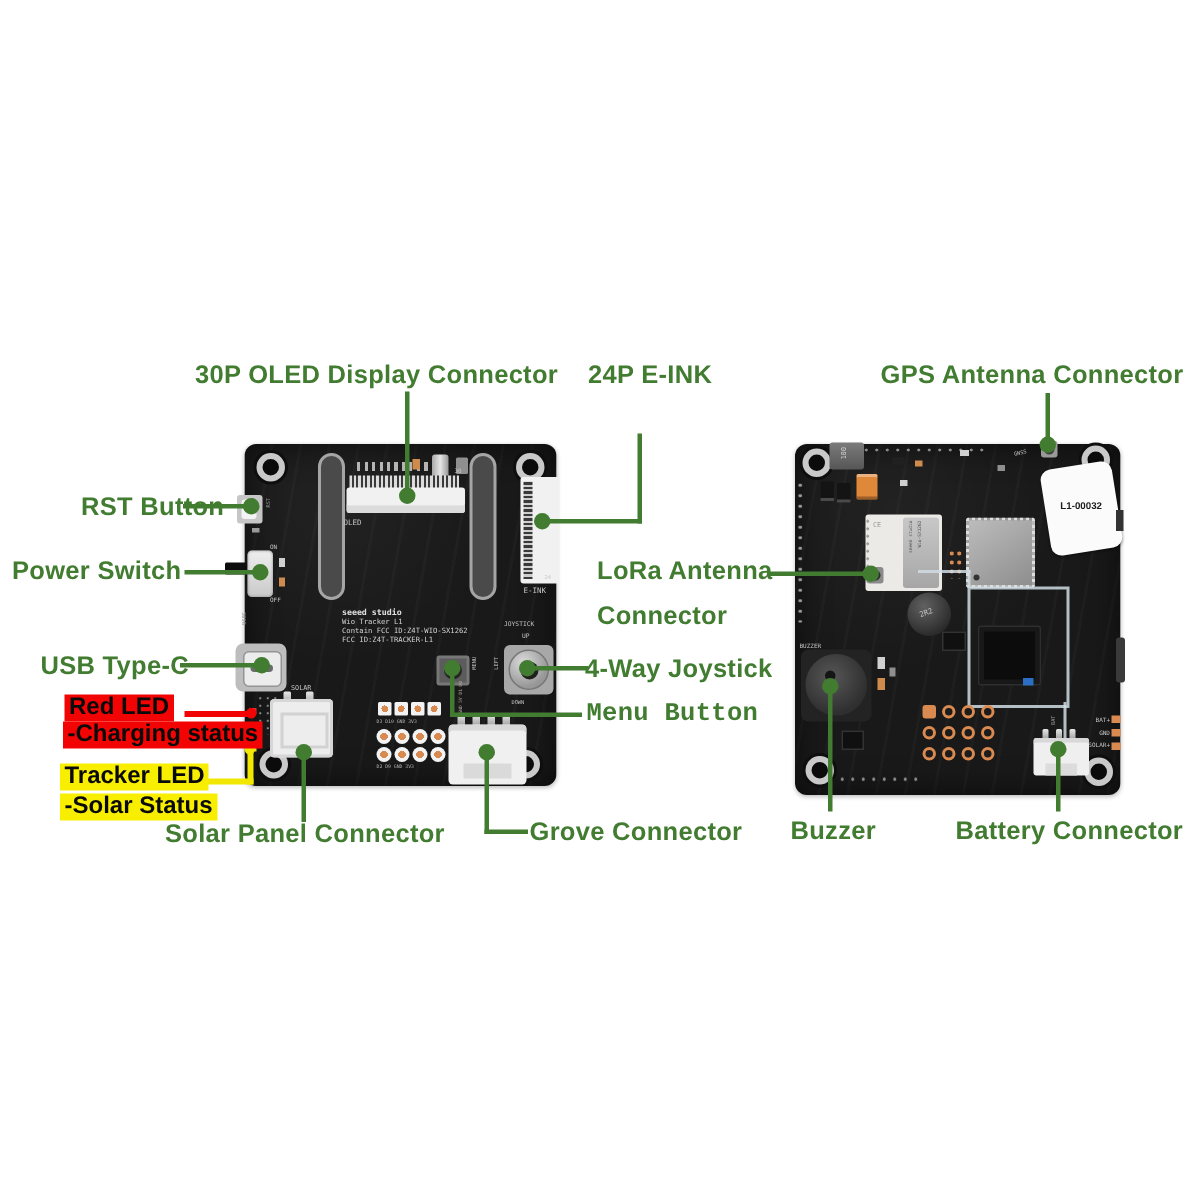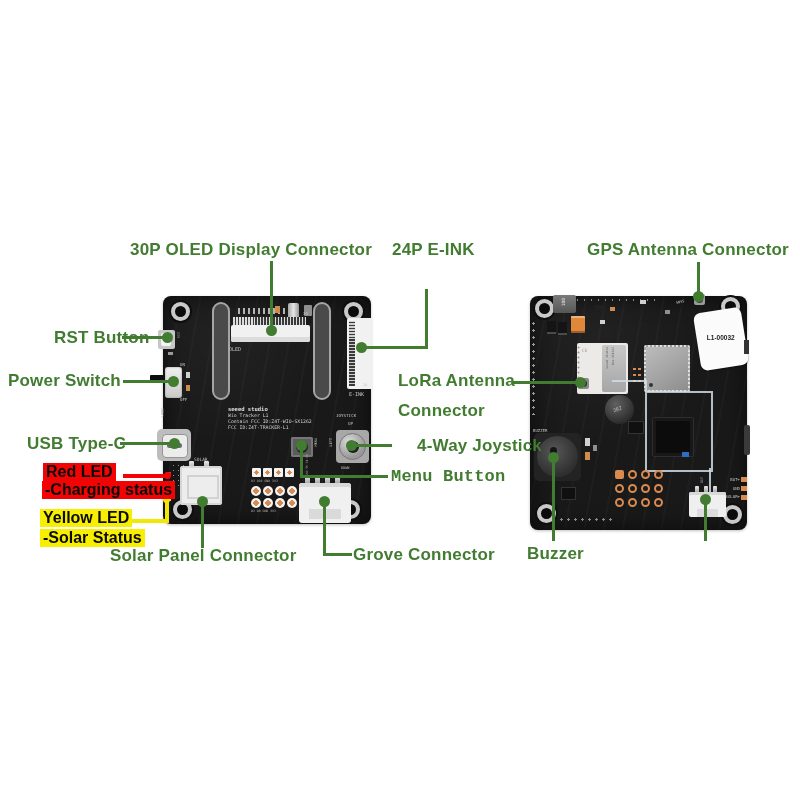--- a/index.html
+++ b/index.html
@@ -288,23 +288,24 @@
   <div class="dot" style="left:700px;top:494px;"></div>
 
   <div class="lbl" style="left:130px;top:240px;">30P OLED Display Connector</div>
   <div class="lbl" style="left:392px;top:240px;">24P E-INK</div>
   <div class="lbl" style="left:587px;top:240px;">GPS Antenna Connector</div>
   <div class="lbl" style="left:54px;top:328px;">RST Button</div>
   <div class="lbl" style="left:8px;top:371px;">Power Switch</div>
   <div class="lbl" style="left:27px;top:434px;text-align:right;">USB Type-C</div>
   <div class="hlbl bg-red" style="left:43px;top:463px;">Red LED</div>
   <div class="hlbl bg-red" style="left:42px;top:481px;">-Charging status</div>
-  <div class="hlbl bg-yel" style="left:40px;top:509px;">Yellow LED</div>
+  <div class="hlbl bg-yel" style="left:40px;top:509px;">Tracker LED</div>
   <div class="hlbl bg-yel" style="left:40px;top:529px;">-Solar Status</div>
   <div class="lbl" style="left:110px;top:546px;">Solar Panel Connector</div>
   <div class="lbl" style="left:353px;top:545px;">Grove Connector</div>
   <div class="lbl" style="left:398px;top:371px;">LoRa Antenna</div>
   <div class="lbl" style="left:398px;top:401px;">Connector</div>
-  <div class="lbl" style="left:417px;top:436px;">4-Way Joystick</div>
+  <div class="lbl" style="left:390px;top:436px;">4-Way Joystick</div>
   <div class="lbl" style="left:391px;top:467px;font-family:Liberation Mono, monospace;">Menu Button</div>
   <div class="lbl" style="left:527px;top:544px;">Buzzer</div>
+  <div class="lbl" style="left:637px;top:544px;">Battery Connector</div>
 
 </div>
 
 </body></html>

